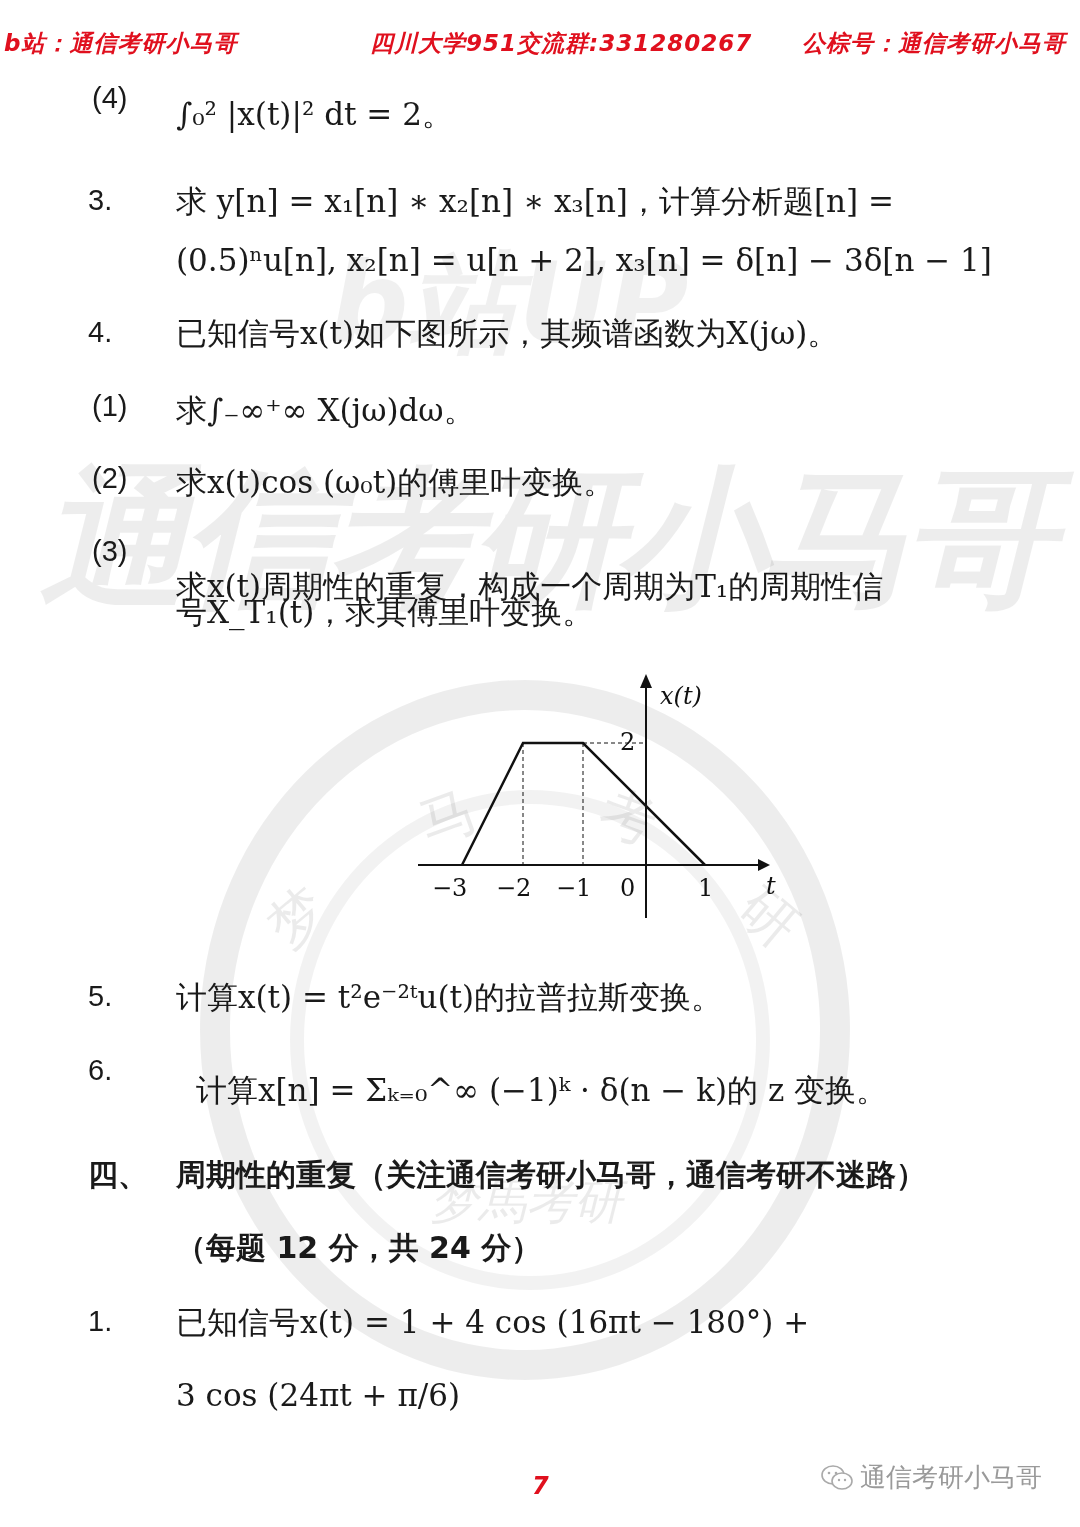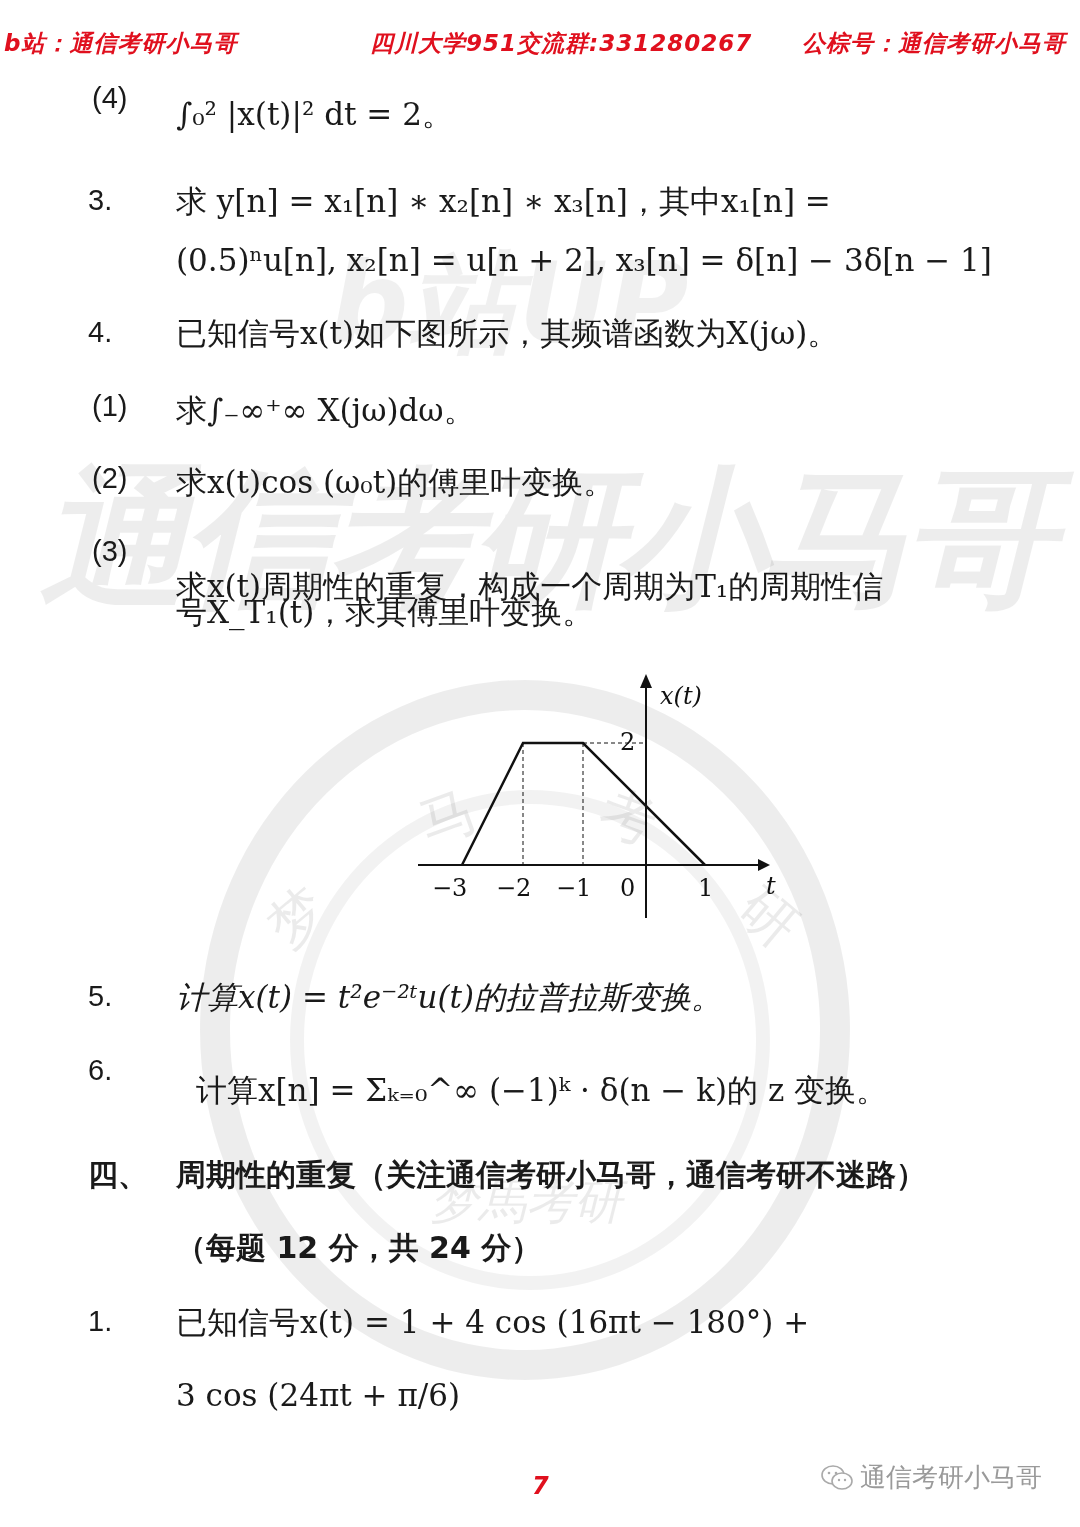--- a/index.html
+++ b/index.html
@@ -82,21 +82,21 @@
 <div class="wm-seal-text" style="left:420px;top:780px;transform:rotate(-20deg);">马</div>
 <div class="wm-seal-text" style="left:600px;top:780px;transform:rotate(20deg);">考</div>
 <div class="wm-seal-text" style="left:270px;top:880px;transform:rotate(-40deg);">梦</div>
 <div class="wm-seal-text" style="left:740px;top:880px;transform:rotate(40deg);">研</div>
 <div class="wm-seal-text" style="left:430px;top:1170px;font-size:48px;font-style:italic;">梦馬考研</div>
 
 <div class="num" style="left:92px;top:82px;">(4)</div>
 <div class="line" style="left:176px;top:94px;">∫₀² |x(t)|² dt = 2。</div>
 
 <div class="num" style="left:88px;top:184px;">3.</div>
-<div class="line" style="left:176px;top:181px;">求 y[n] = x₁[n] ∗ x₂[n] ∗ x₃[n]，其中x₁[n] =</div>
+<div class="line" style="left:176px;top:181px;">求 y[n] = x₁[n] ∗ x₂[n] ∗ x₃[n]，计算分析题[n] =</div>
 <div class="line" style="left:176px;top:240px;">(0.5)ⁿu[n], x₂[n] = u[n + 2], x₃[n] = δ[n] − 3δ[n − 1]</div>
 
 <div class="num" style="left:88px;top:316px;">4.</div>
 <div class="line" style="left:176px;top:313px;">已知信号x(t)如下图所示，其频谱函数为X(jω)。</div>
 
 <div class="num" style="left:92px;top:390px;">(1)</div>
 <div class="line" style="left:176px;top:390px;">求∫₋∞⁺∞ X(jω)dω。</div>
 
 <div class="num" style="left:92px;top:462px;">(2)</div>
 <div class="line" style="left:176px;top:462px;">求x(t)cos (ω₀t)的傅里叶变换。</div>
@@ -124,21 +124,21 @@
     <text x="32" y="236">−3</text>
     <text x="96" y="236">−2</text>
     <text x="156" y="236">−1</text>
     <text x="220" y="236">0</text>
     <text x="298" y="236">1</text>
     <text x="366" y="234" font-style="italic">t</text>
   </g>
 </svg>
 
 <div class="num" style="left:88px;top:980px;">5.</div>
-<div class="line" style="left:176px;top:977px;font-style:italic;">计算x(t) = t²e⁻²ᵗu(t)的拉普拉斯变换。</div>
+<div class="line" style="left:176px;top:977px;">计算x(t) = t²e⁻²ᵗu(t)的拉普拉斯变换。</div>
 
 <div class="num" style="left:88px;top:1054px;">6.</div>
 <div class="line" style="left:176px;top:1070px;margin-left:20px;">计算x[n] = Σₖ₌₀^∞ (−1)ᵏ · δ(n − k)的 z 变换。</div>
 
 <div class="line bold" style="left:88px;top:1155px;">四、</div>
 <div class="line bold" style="left:176px;top:1155px;">周期性的重复（关注通信考研小马哥，通信考研不迷路）</div>
 <div class="line bold" style="left:176px;top:1228px;">（每题 12 分，共 24 分）</div>
 
 <div class="num" style="left:88px;top:1305px;">1.</div>
 <div class="line" style="left:176px;top:1302px;">已知信号x(t) = 1 + 4 cos (16πt − 180°) +</div>

